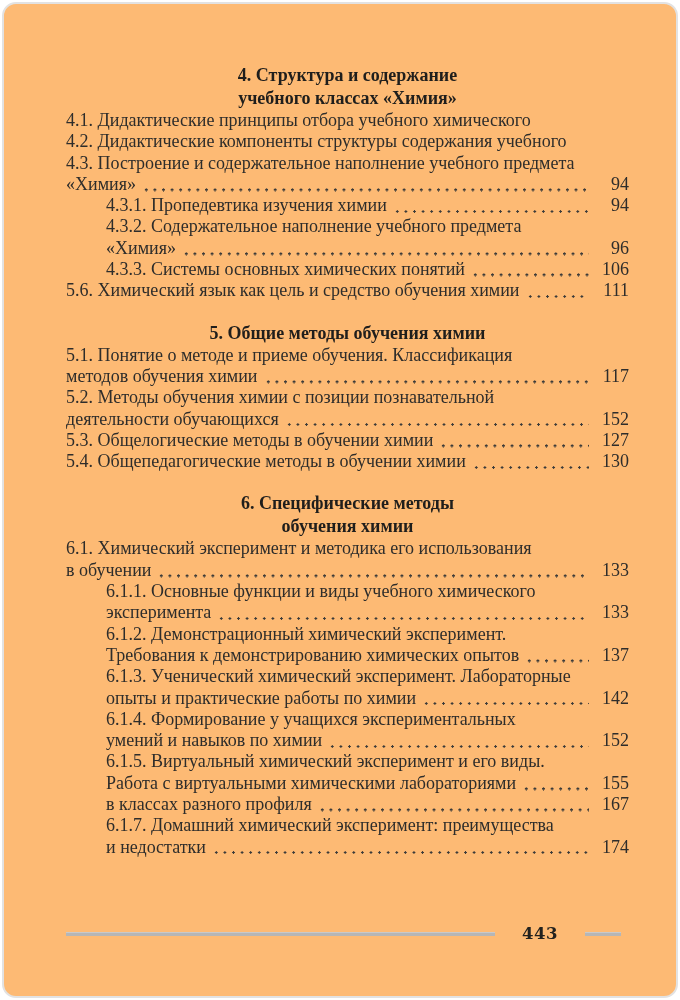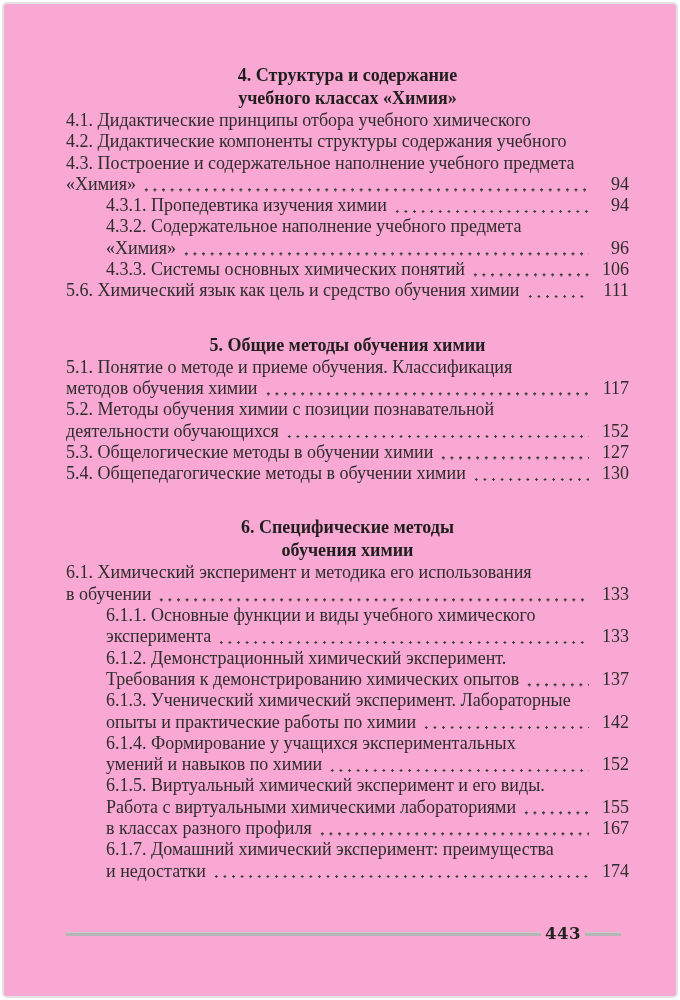--- a/index.html
+++ b/index.html
@@ -12,33 +12,33 @@
     height: 1000px;
     position: relative;
     overflow: hidden;
     font-family: "Liberation Serif", "DejaVu Serif", serif;
     color: #2e2d2b;
   }
   .page {
     position: absolute;
     inset: 2px;
     border: 2px solid #e2e2e2;
-    border-radius: 5px;
-    background: #f9a8d4;
+    border-radius: 14px;
+    background: #fdba74;
   }
   .content {
     position: absolute;
     left: 62px;
     top: 60px;
     width: 563px;
     font-size: 18px;
     line-height: 21.3px;
   }
   .toc-section + .toc-section {
-    margin-top: 32px;
+    margin-top: 20px;
   }
   .section-heading {
     margin: 0;
     font-size: 18px;
     font-weight: bold;
     text-align: center;
     color: #1f1e1c;
   }
   .heading-line {
     line-height: 23px;
@@ -72,21 +72,21 @@
     text-align: right;
   }
   .footer {
     position: absolute;
     left: 62px;
     right: 55px;
     top: 919px;
     height: 21px;
     display: flex;
     align-items: center;
-    gap: 4px;
+    gap: 27px;
     text-align: center;
   }
   .rule {
     height: 3px;
     background: #b6b6b6;
     border-top: 1px solid #c9c9c9;
   }
   .rule-long { flex: 1 1 auto; }
   .rule-short { flex: 0 0 36px; }
   .pagenum {

